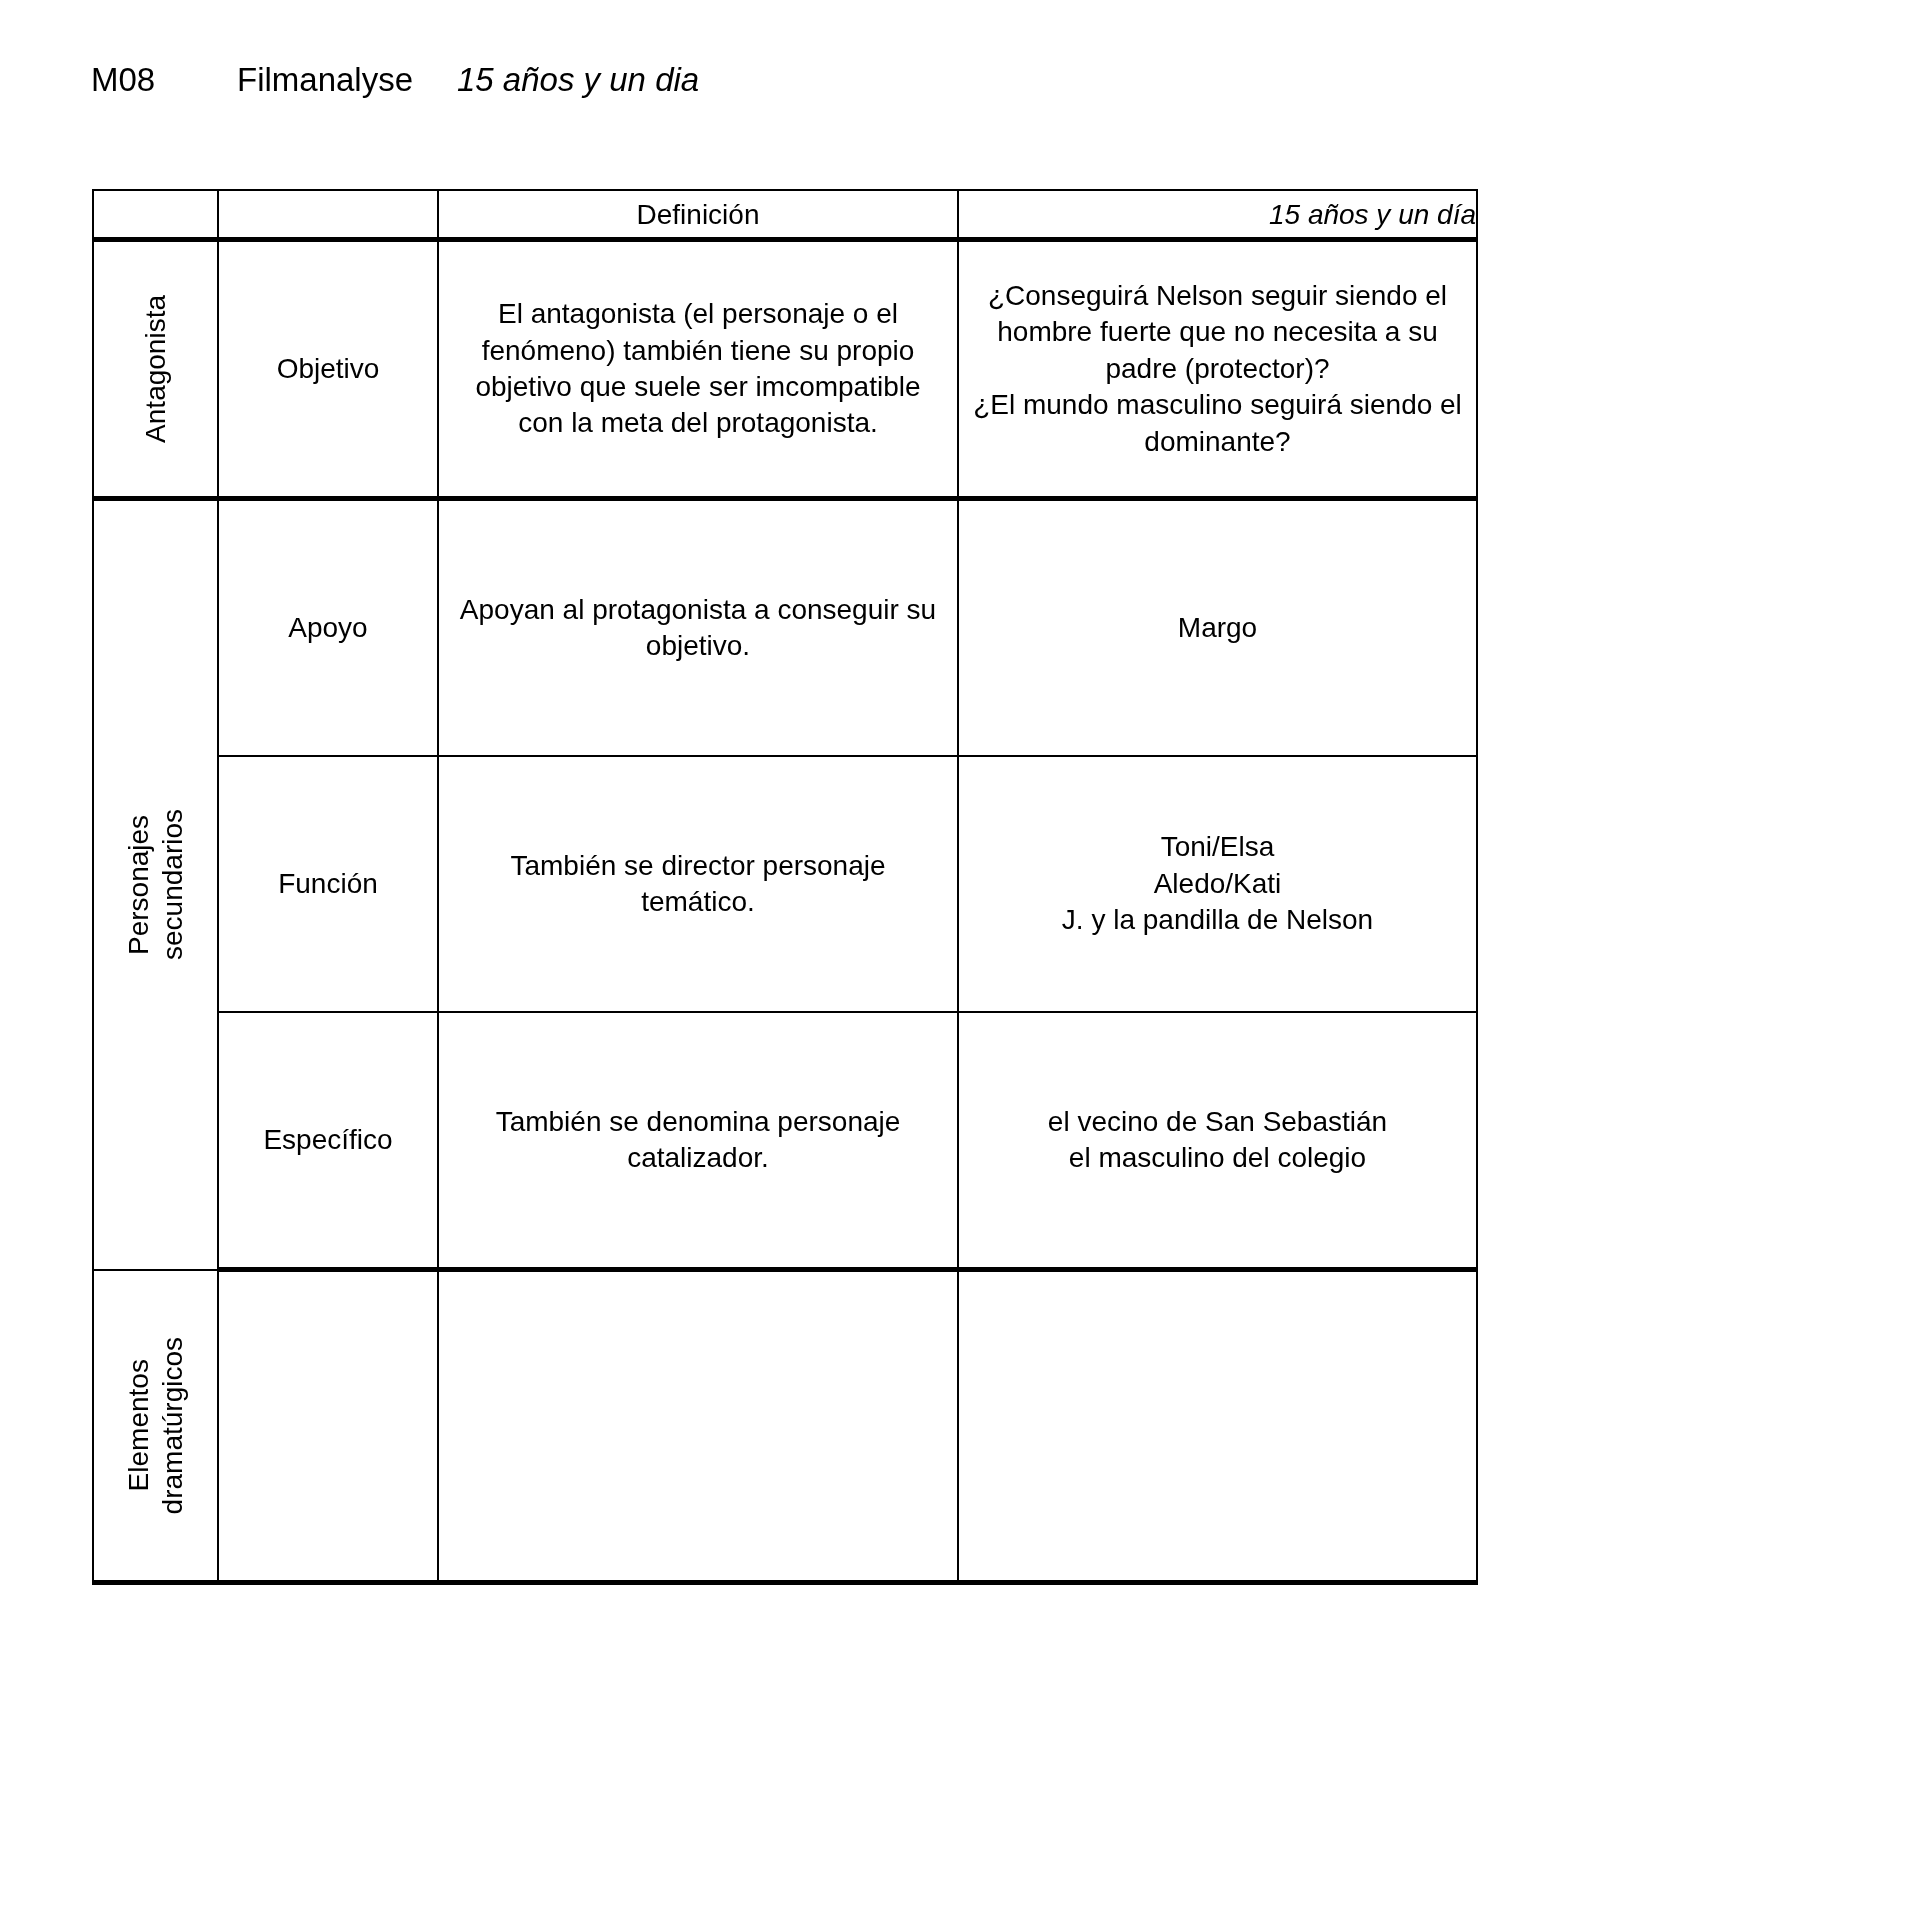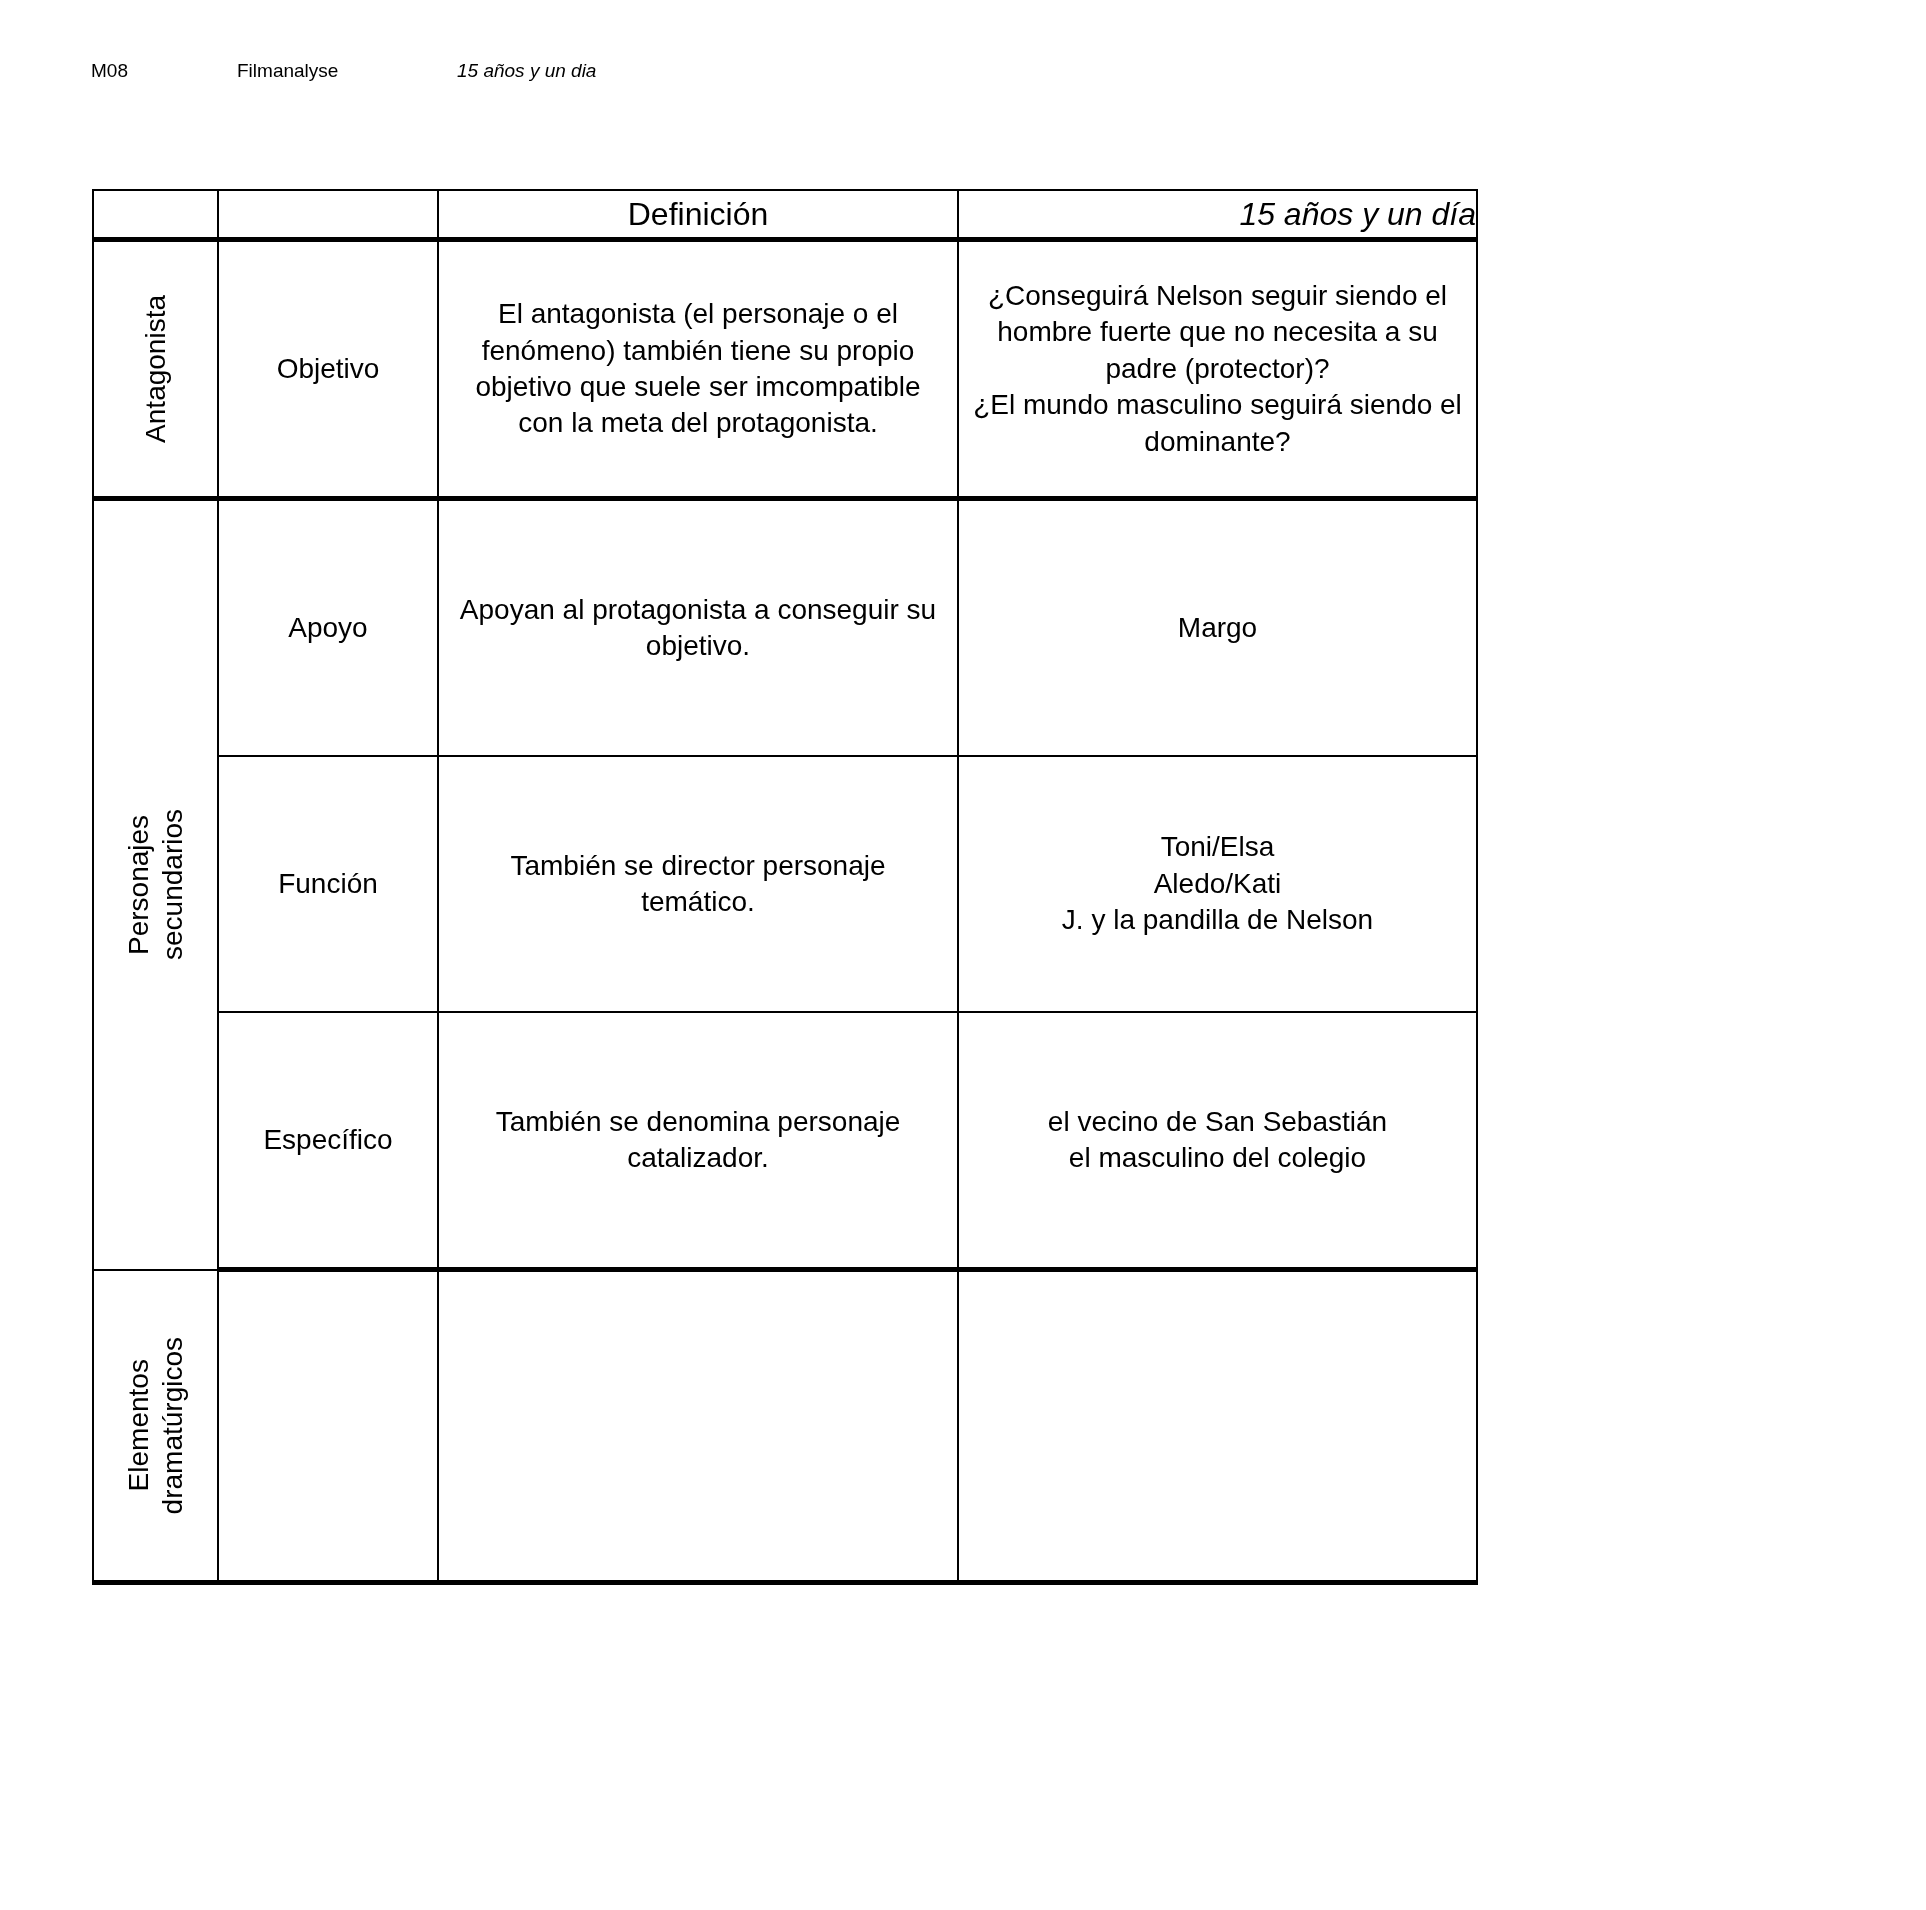--- a/index.html
+++ b/index.html
@@ -23,21 +23,21 @@
   }
 
   
   .doc-header {
     position: absolute;
     left: 91px;
     top: 60px;
     display: flex;
     align-items: flex-end;
     white-space: nowrap;
-    font-size: 19px;
+    font-size: 33px;
     line-height: 1.2;
   }
   .doc-header .code {
     width: 146px;
     display: inline-block;
   }
   .doc-header .subject {
     width: 220px;
     display: inline-block;
   }
@@ -65,21 +65,21 @@
     border: 2.3px solid #000000;
     padding: 0;
     vertical-align: middle;
     text-align: center;
     font-weight: normal;
   }
 
   
   .hdr-cell {
     height: 46px;
-    font-size: 32px;
+    font-size: 28px;
     line-height: 1.25;
   }
   .hdr-cell.film { font-style: italic; text-align: right; }
   tr.header-row > td { border-bottom-width: 5.4px; }
 
   
   tr.block-end > td { border-bottom-width: 5.4px; }
 
   .cell-text {
     padding: 10.8px 12.3px;

